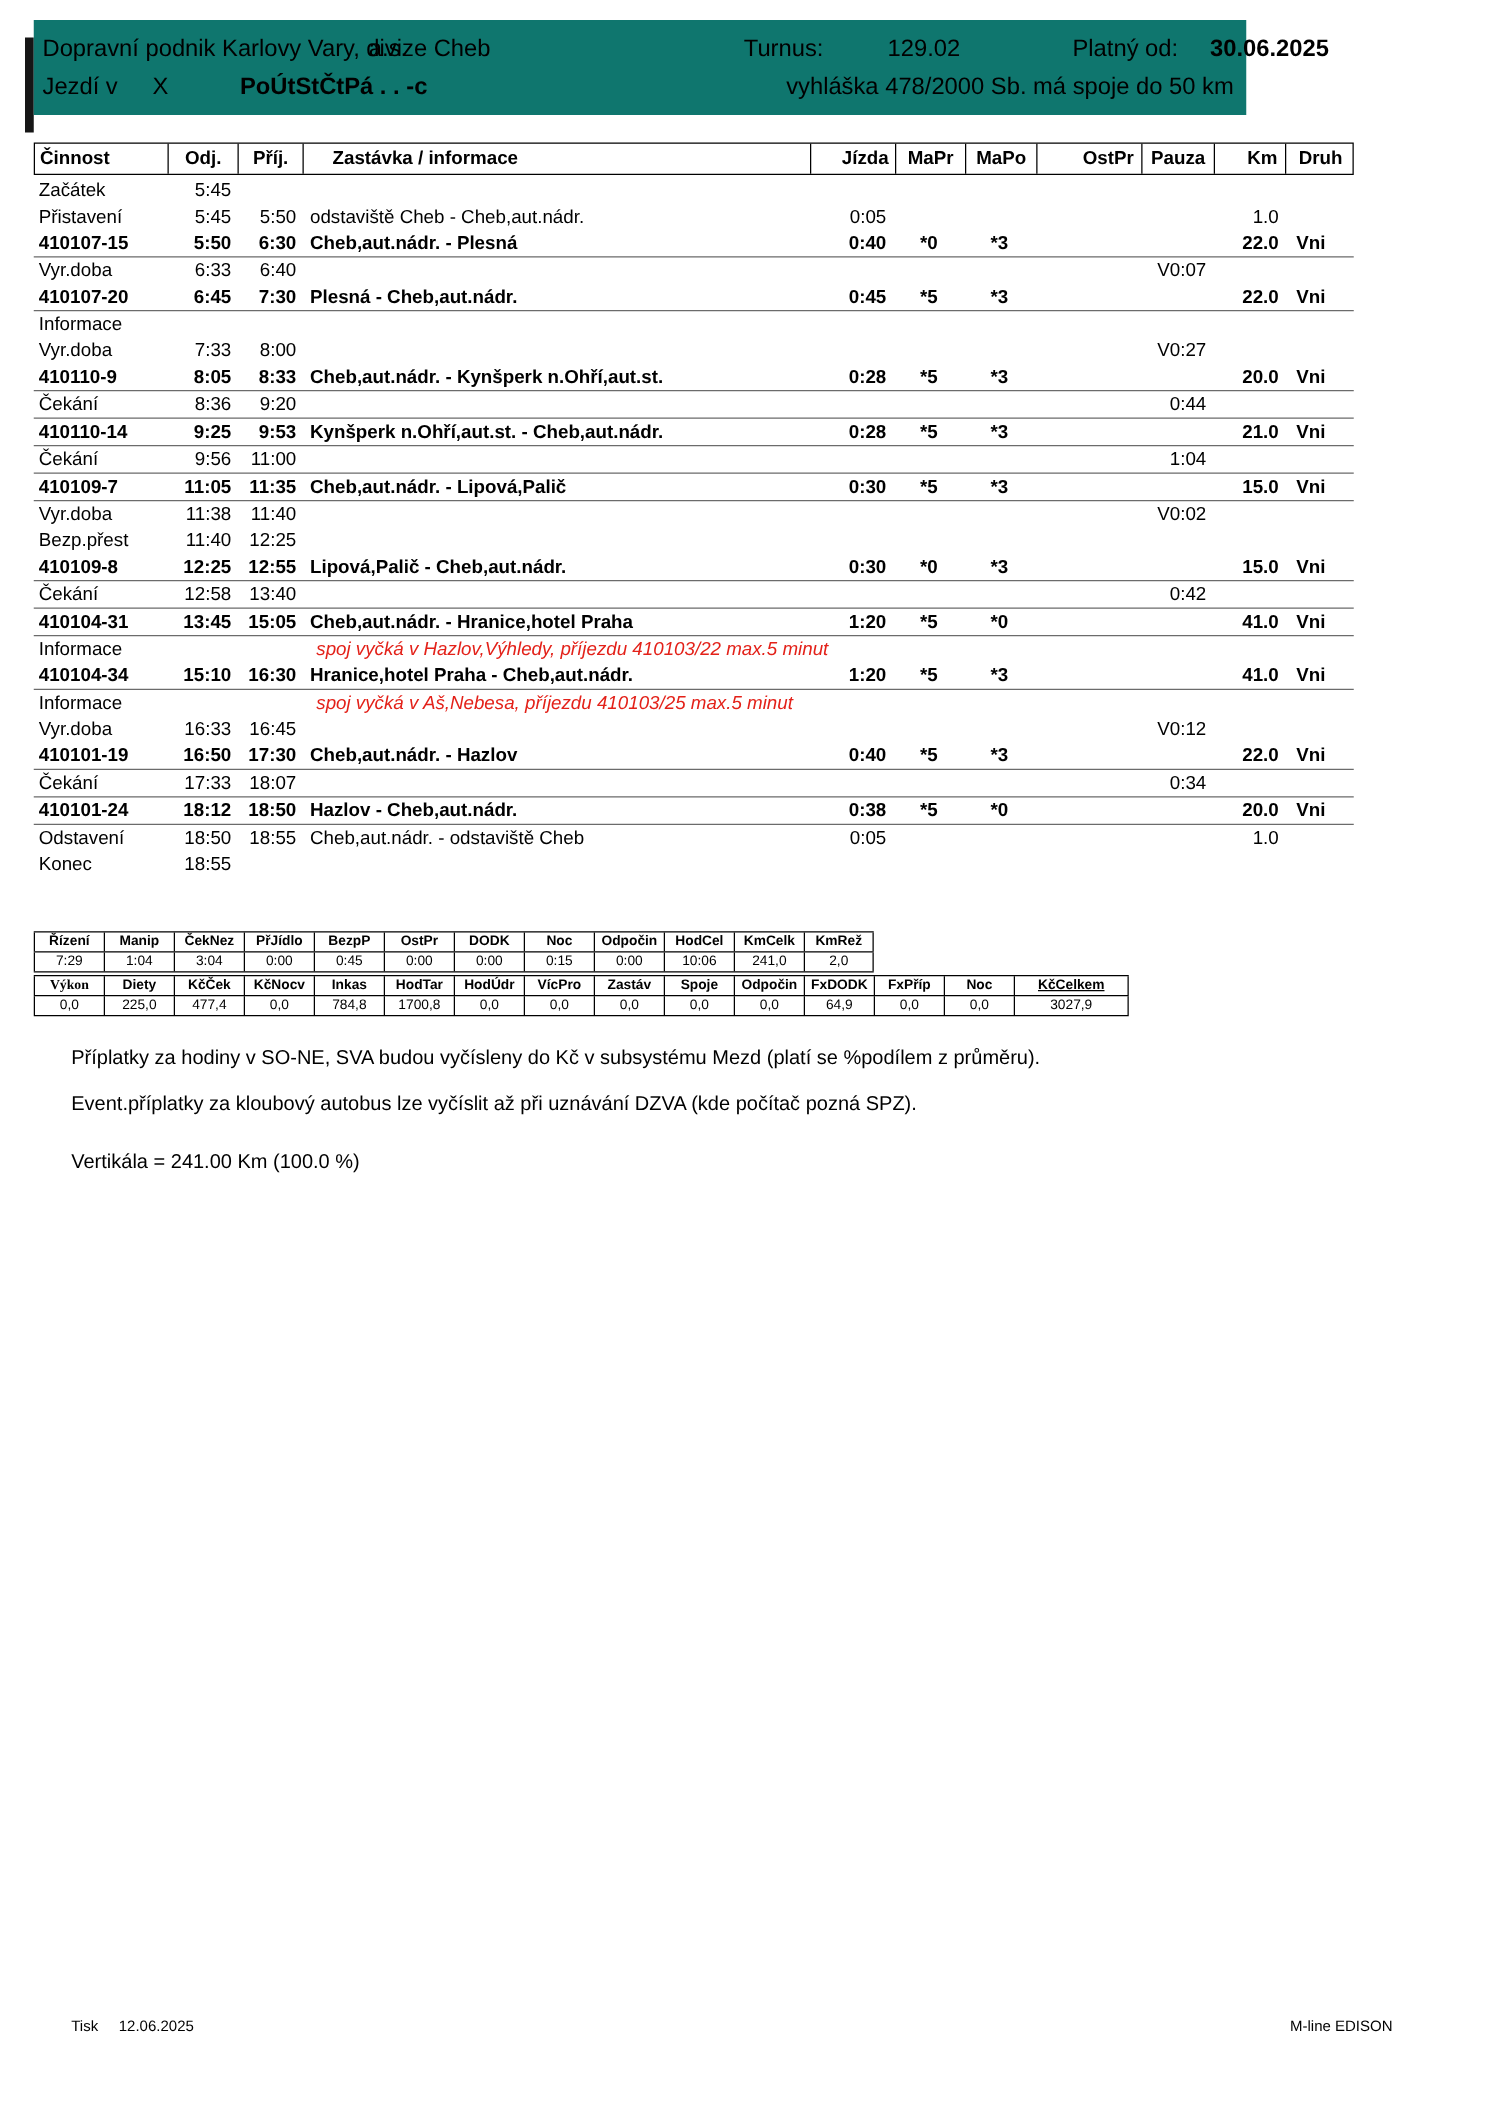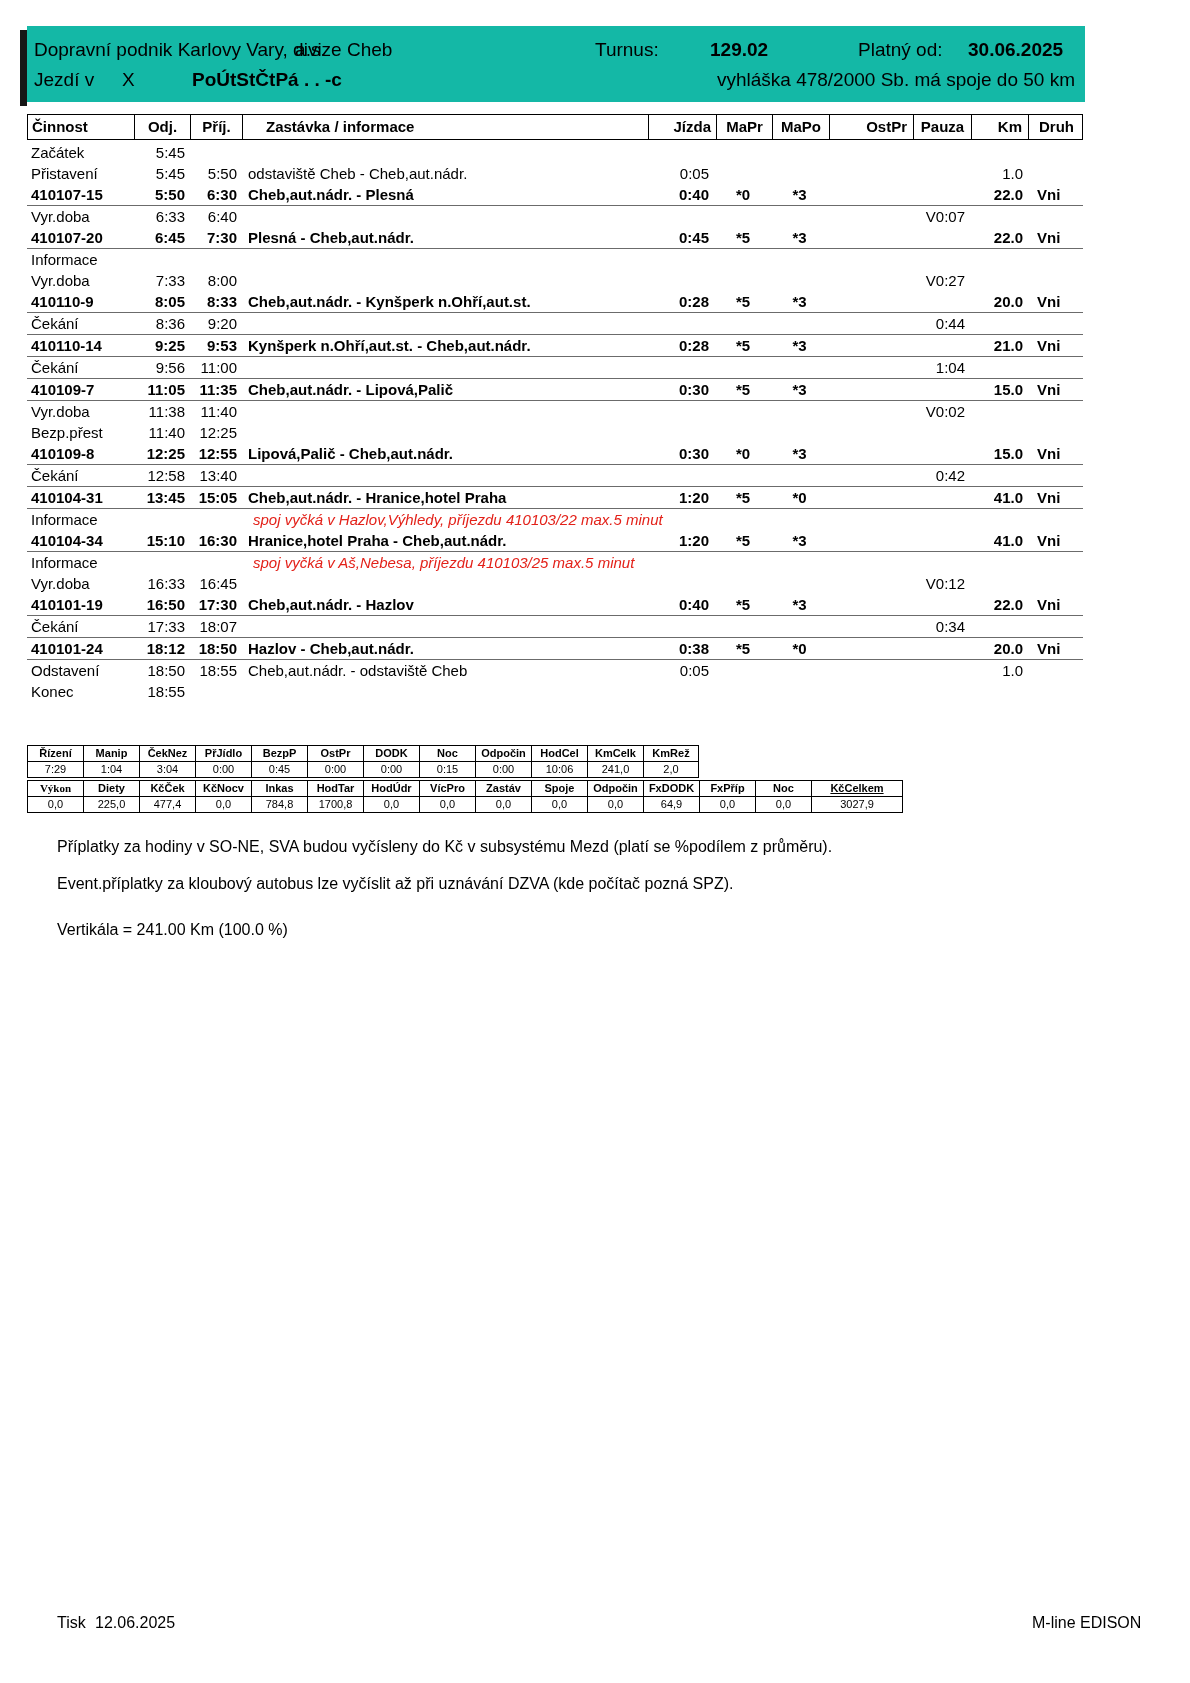--- a/index.html
+++ b/index.html
@@ -1,28 +1,28 @@
 <!DOCTYPE html>
 <html><head>
 <meta charset="utf-8">
 <style>
   html,body{margin:0;padding:0;background:#fff;}
   .page{position:relative;width:1190px;height:1683px;background:#fff;overflow:hidden;
         font-family:"Liberation Sans", sans-serif;color:#000;}
   
   .corner-mark{position:absolute;left:20px;top:30px;width:7px;height:76px;background:#161616;}
-  .band{position:absolute;left:27px;top:26px;width:1058px;height:76px;background:#14b8a6;font-size:19px;}
+  .band{position:absolute;left:27px;top:16px;width:970px;height:76px;background:#0f766e;font-size:19px;}
   .band span{white-space:nowrap;}
   .b-line1{position:absolute;top:13px;left:0;width:100%;height:24px;}
   .b-line2{position:absolute;top:43px;left:0;width:100%;height:24px;}
   .company{position:absolute;left:7px;top:0;}
   .overlap{position:relative;display:inline-block;}
   .ovl-a{position:absolute;left:2px;top:0;}
   .turnus-label{position:absolute;left:568px;top:0;}
-  .turnus-value{position:absolute;left:683px;top:0;font-weight:bold;}
+  .turnus-value{position:absolute;left:683px;top:0;font-weight:normal;}
   .valid-label{position:absolute;left:831px;top:0;}
   .valid-value{position:absolute;left:941px;top:0;font-weight:bold;}
   .operates-label{position:absolute;left:7px;top:0;}
   .operates-code{position:absolute;left:95px;top:0;}
   .operates-days{position:absolute;left:165px;top:0;font-weight:bold;}
   .decree{position:absolute;right:10px;top:0;}
   
   .ttable{position:absolute;left:27px;top:114px;width:1056px;}
   .thead{position:relative;height:24px;border:1px solid #000;font-weight:bold;font-size:15px;box-sizing:content-box;}
   .thead span{position:absolute;top:0;height:24px;line-height:24px;box-sizing:border-box;white-space:nowrap;}
@@ -61,21 +61,21 @@
   .scell{box-sizing:border-box;flex:0 0 auto;border-left:1px solid #000;text-align:center;
          font-size:11px;height:15px;line-height:14px;white-space:nowrap;overflow:hidden;}
   .srow .scell:last-child{border-right:1px solid #000;}
   .shead{border-top:1px solid #000;border-bottom:1px solid #000;font-weight:bold;}
   .svals{border-bottom:1px solid #000;}
   
   .note{position:absolute;left:57px;font-size:16px;margin:0;white-space:nowrap;}
   .note1{top:838px;}
   .note2{top:875px;}
   .vertical{position:absolute;left:57px;top:921px;font-size:16px;margin:0;white-space:nowrap;}
-  .footer{position:absolute;left:0;top:1614px;width:1190px;height:16px;font-size:16px;}
+  .footer{position:absolute;left:0;top:1614px;width:1190px;height:16px;font-size:12px;}
   .f-tisk{position:absolute;left:57px;top:0;}
   .f-date{position:absolute;left:95px;top:0;}
   .f-app{position:absolute;left:1032px;top:0;}
 </style>
 </head>
 <body>
 
 <div class="page">
 
   <div class="corner-mark"></div>

